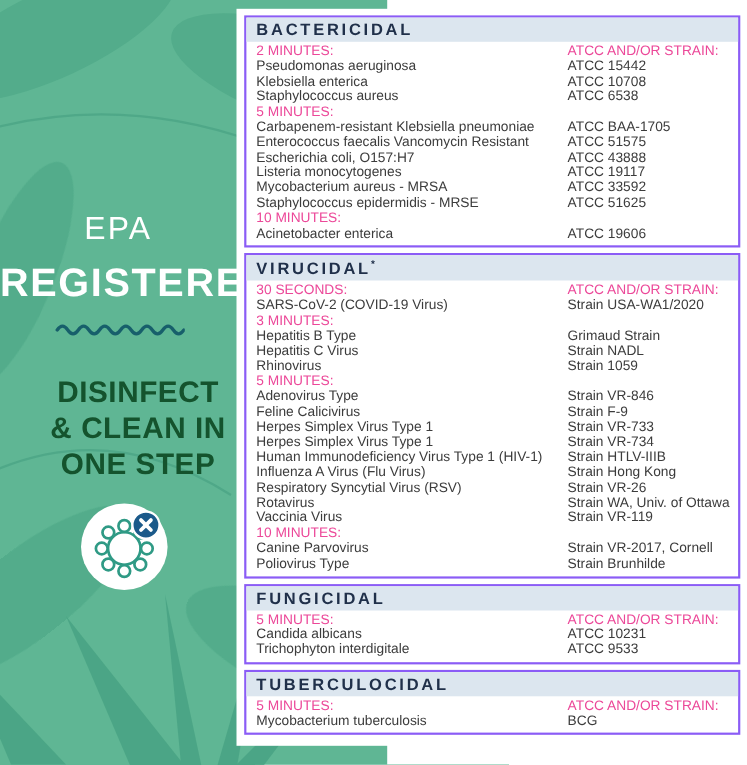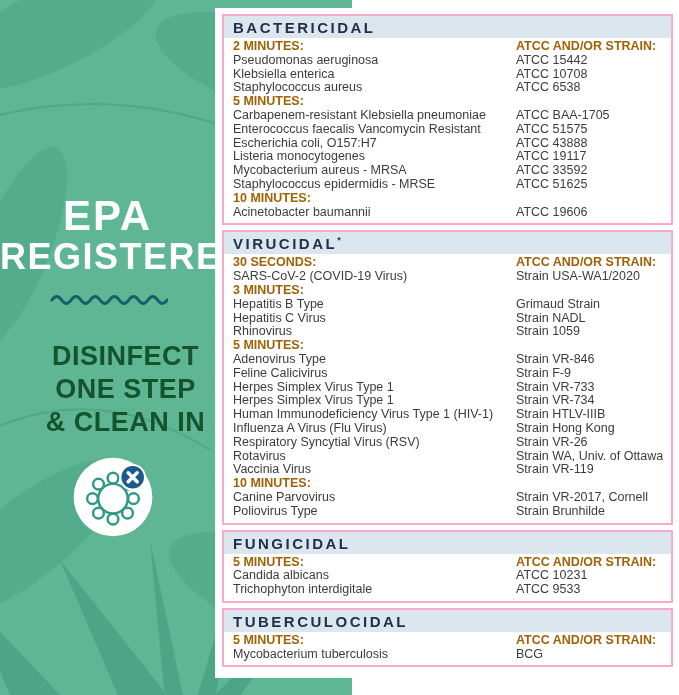--- a/index.html
+++ b/index.html
@@ -13,52 +13,52 @@
     background:#5fb694;overflow:hidden;
   }
   .leaves{position:absolute;left:0;top:0;}
   .left-content{
     position:absolute;left:0;top:0;width:215px;height:695px;
     display:flex;flex-direction:column;align-items:center;text-align:center;
     color:#ffffff;
   }
   .epa-title{
     position:absolute;top:192px;left:0;width:215px;
-    font-size:42px;font-weight:700;letter-spacing:2px;color:#ffffff;
+    font-size:29px;font-weight:400;letter-spacing:2px;color:#ffffff;
   }
   .epa-sub{
     position:absolute;top:236px;left:0;width:215px;
     font-size:36px;font-weight:700;letter-spacing:1.5px;color:#ffffff;
   }
   .squiggle{position:absolute;top:293px;left:50px;}
   .tagline{
     position:absolute;top:340px;left:0;width:251px;
     font-size:27px;font-weight:700;line-height:33px;color:#14532d;letter-spacing:0.5px;
   }
   .virus-badge{position:absolute;top:456px;left:72px;}
   
   .efficacy-panel{
     position:absolute;left:215px;top:8px;width:464px;height:670px;
     background:#ffffff;
   }
   .section-box{
-    margin:5px 6px 0 7px;border:2px solid #f9a8d4;background:#ffffff;
+    margin:5px 6px 0 7px;border:2px solid #8b5cf6;background:#ffffff;
   }
   .section-box:first-child{margin-top:6px;}
   .section-header{
     background:#dce6ef;color:#20304a;font-weight:700;
     font-size:15px;letter-spacing:2.5px;padding:3px 9px 2px 9px;
   }
   .section-header sup{font-size:9px;letter-spacing:0;}
   .section-body{padding:2px 9px 4px 9px;}
   .row{
     display:grid;grid-template-columns:283px 1fr;
     font-size:12.5px;line-height:13.8px;color:#3c3c3c;white-space:nowrap;
   }
-  .row .bold{font-weight:700;color:#a16207;}
+  .row .bold{font-weight:400;color:#ec4899;}
   .cell{overflow:visible;}
 </style>
 </head>
 <body>
 
 <div class="left-panel">
   <svg class="leaves" width="352" height="695" viewBox="0 0 352 695" aria-hidden="true">
     <g fill="#4fa988" opacity="0.75">
       <ellipse cx="50" cy="30" rx="120" ry="40" transform="rotate(-25 50 30)"></ellipse>
       <ellipse cx="280" cy="70" rx="130" ry="44" transform="rotate(18 280 70)"></ellipse>
@@ -83,22 +83,22 @@
   <div class="left-content">
     <div class="epa-title">EPA</div>
     <div class="epa-sub">REGISTERED</div>
 
     <svg class="squiggle" width="118" height="14" viewBox="0 0 118 14" aria-hidden="true">
       <path d="M2 7 q4.8 -7 9.6 0 t9.6 0 t9.6 0 t9.6 0 t9.6 0 t9.6 0 t9.6 0 t9.6 0 t9.6 0 t9.6 0 t9.6 0 t9.6 0" fill="none" stroke="#175f6b" stroke-width="3" stroke-linecap="round"></path>
     </svg>
 
     <div class="tagline">
       <div>DISINFECT</div>
+      <div>&amp; CLEAN IN</div>
       <div>ONE STEP</div>
-      <div>&amp; CLEAN IN</div>
     </div>
 
     <svg class="virus-badge" width="82" height="82" viewBox="0 0 100 100" aria-hidden="true">
       <circle cx="50" cy="50" r="48" fill="#ffffff"></circle>
       <g stroke="#2f9a85" stroke-width="3" fill="none">
         <circle cx="50" cy="52" r="18"></circle>
       </g>
       <g stroke="#2f9a85" stroke-width="3" fill="#ffffff">
         <circle cx="50" cy="27" r="6.5"></circle>
         <circle cx="67.7" cy="34.3" r="6.5"></circle>
@@ -164,21 +164,21 @@
         </div>
         <div class="row">
           <div class="cell">Staphylococcus epidermidis - MRSE</div>
           <div class="cell">ATCC 51625</div>
         </div>
         <div class="row">
           <div class="cell bold">10 MINUTES:</div>
           <div class="cell bold"></div>
         </div>
         <div class="row">
-          <div class="cell">Acinetobacter baumannii</div>
+          <div class="cell">Acinetobacter enterica</div>
           <div class="cell">ATCC 19606</div>
         </div>
       </div>
     </section>
     <section class="section-box">
       <div class="section-header">VIRUCIDAL<sup>*</sup></div>
       <div class="section-body">
         <div class="row">
           <div class="cell bold">30 SECONDS:</div>
           <div class="cell bold">ATCC AND/OR STRAIN:</div>

